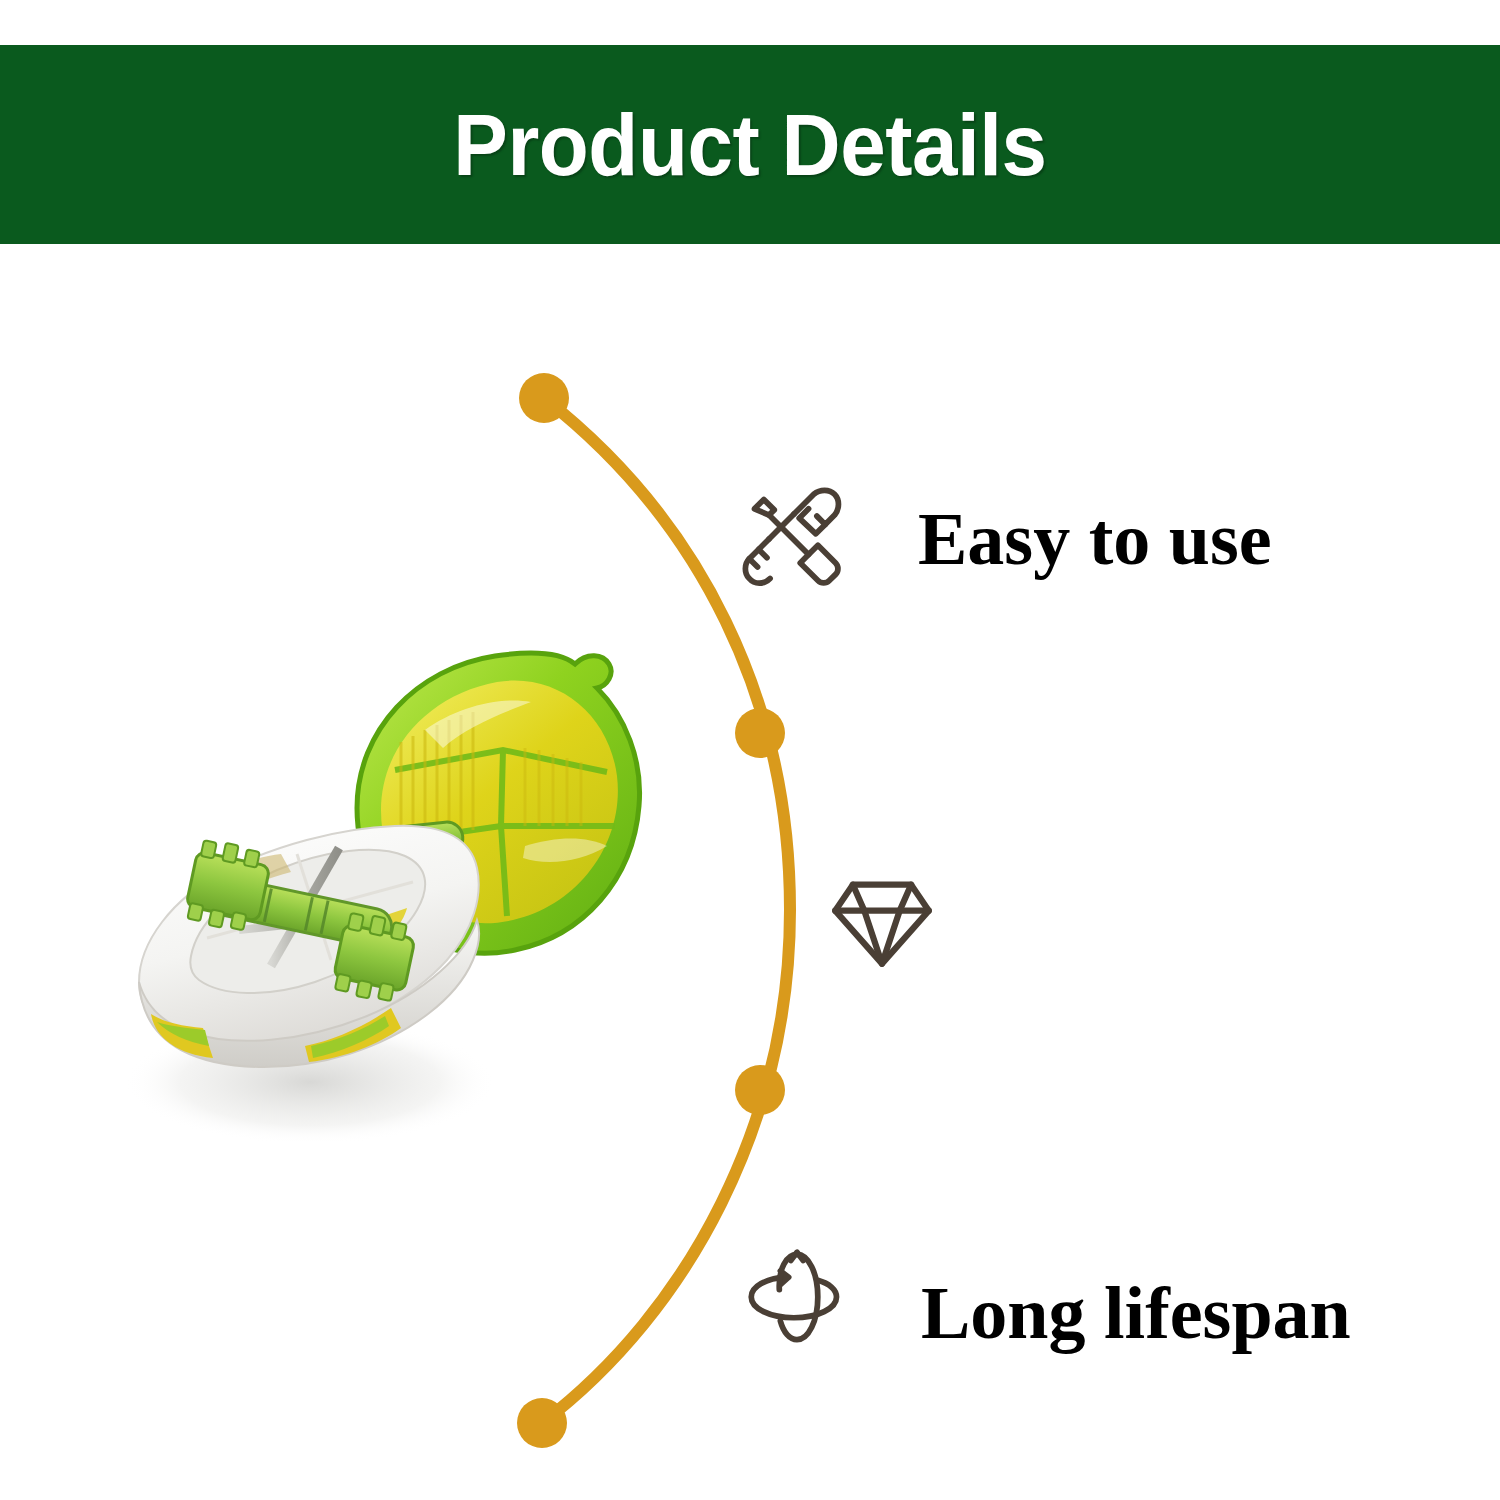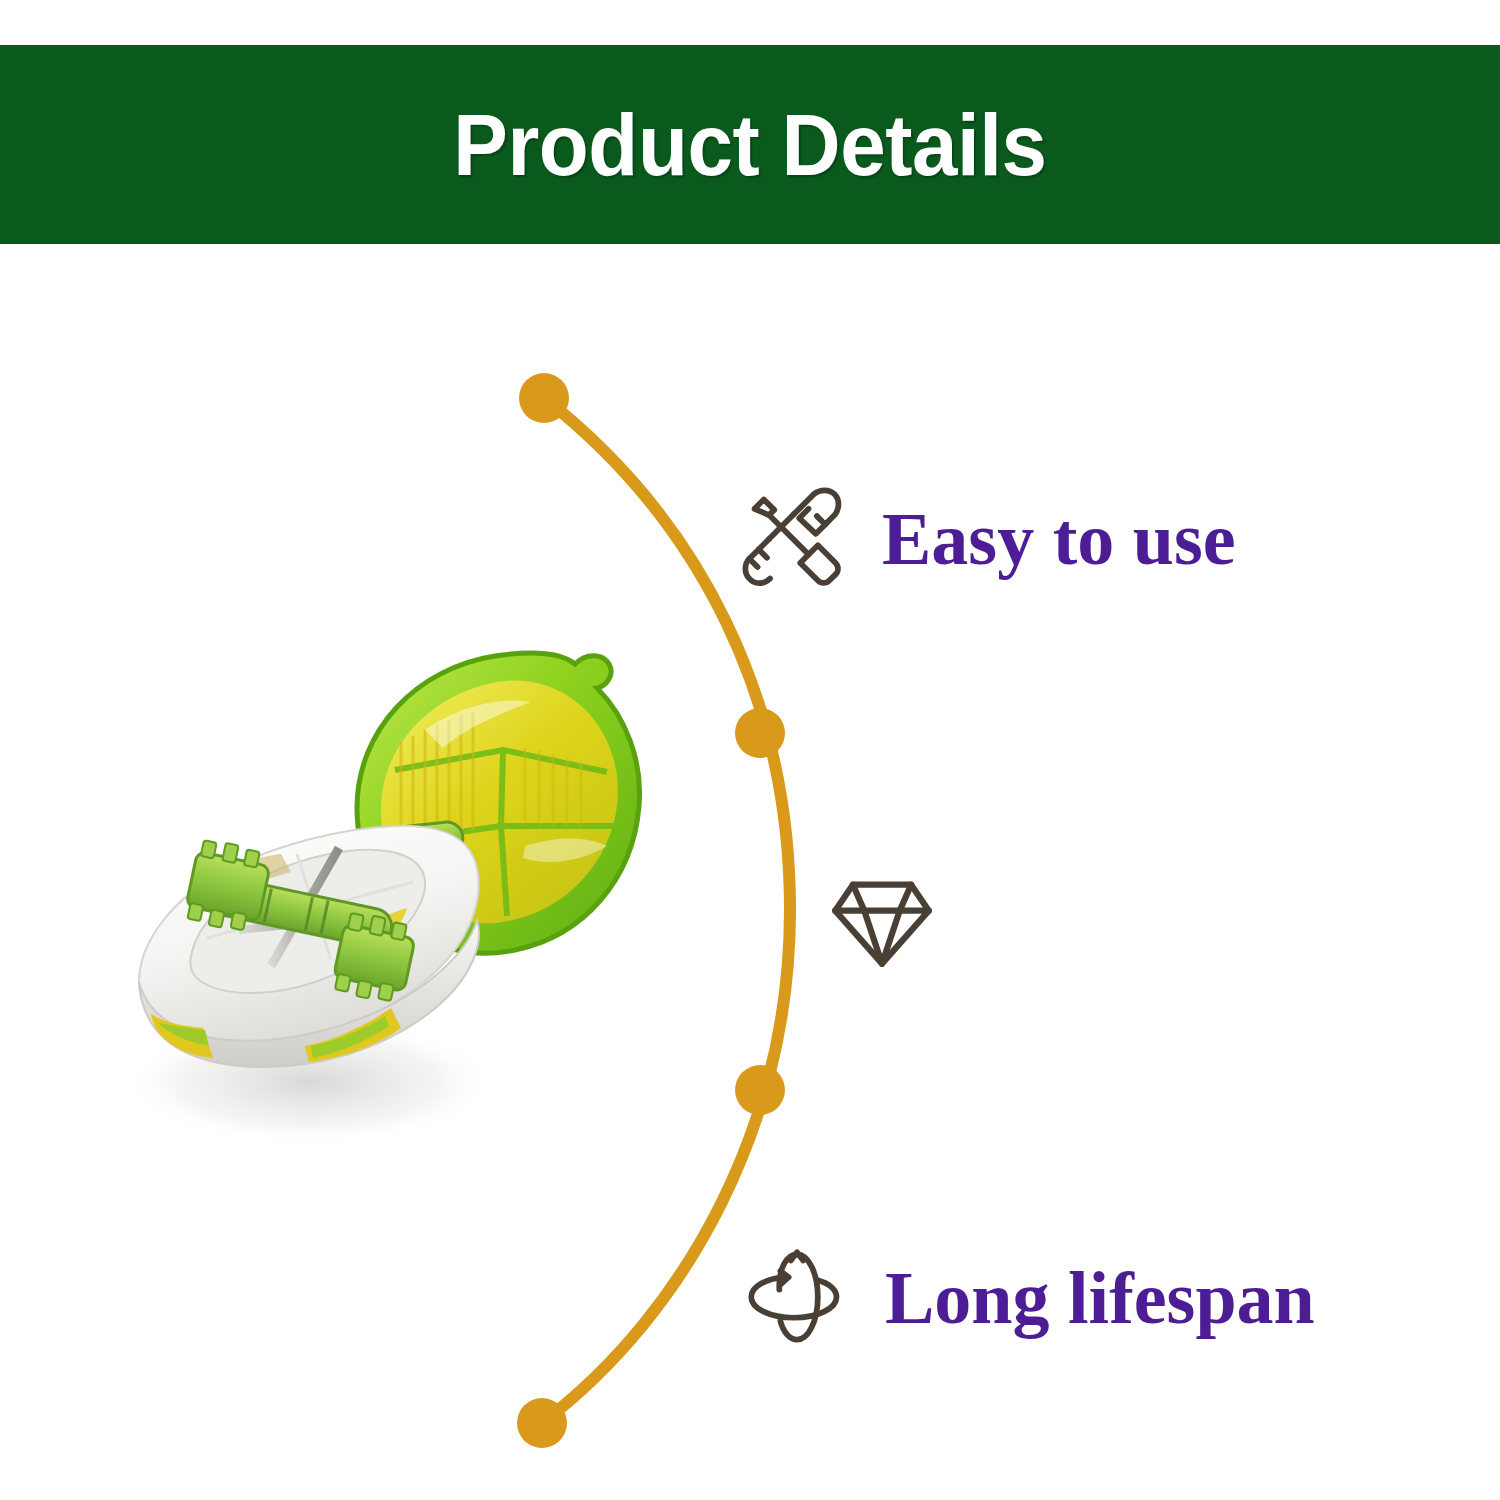--- a/index.html
+++ b/index.html
@@ -75,27 +75,27 @@
     height: 104px;
     flex: 0 0 auto;
     display: block;
   }
   .feature-icon svg { display: block; width: 100%; height: 100%; }
   .feature-label {
     font-family: "Liberation Serif", serif;
     font-weight: bold;
     font-size: 74px;
     line-height: 1;
-    color: #4c1d95;
-    margin-left: 36px;
+    color: #000000;
+    margin-left: 72px;
   }
 
   #feature-row-1 { left: 742px; top: 487px; }
   #feature-row-2 { left: 830px; top: 868px; }
-  #feature-row-3 { left: 745px; top: 1246px; }
+  #feature-row-3 { left: 745px; top: 1246px; align-items: flex-end; }
 </style>
 </head>
 <body>
 
 <div id="page">
 
   <div id="header-band">
     <div id="header-title">Product Details</div>
   </div>
 

